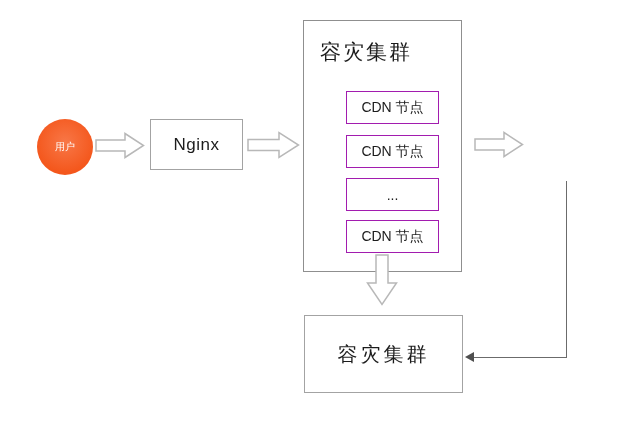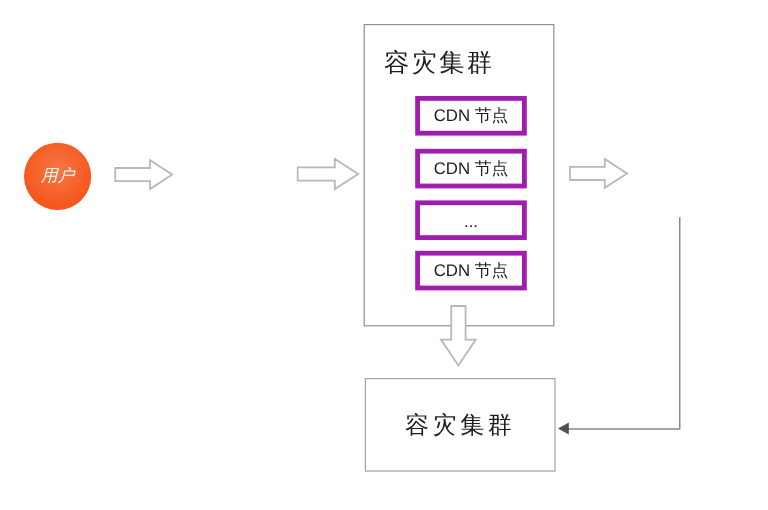--- a/index.html
+++ b/index.html
@@ -17,21 +17,21 @@
     border-radius: 50%;
     background: radial-gradient(circle at 50% 42%, #f87747, #f4571c 70%);
     color: #ffffff;
     display: flex;
     flex-direction: column;
     align-items: center;
     justify-content: center;
     text-align: center;
     line-height: 1.25;
   }
-  .circle-user { left: 20px; top: 119px; width: 56px; height: 56px; font-size: 14px; font-style: italic; }
+  .circle-user { left: 37px; top: 119px; width: 56px; height: 56px; font-size: 10px; }
   .circle-origin { left: 538px; top: 114px; width: 64px; height: 64px; font-size: 13px; }
   .node-box {
     position: absolute;
     background: #ffffff;
     border: 1px solid #a3a3a3;
     display: flex;
     align-items: center;
     justify-content: center;
     color: #1c1c1c;
   }
@@ -46,26 +46,27 @@
     left: 16px; top: 17px;
     font-size: 21px;
     letter-spacing: 2px;
     color: #1c1c1c;
   }
   .cdn-box {
     position: absolute;
     left: 42px;
     width: 93px; height: 33px;
     background: #ffffff;
-    border: 4px solid #a21caf;
+    border: 1px solid #a21caf;
     display: flex;
     align-items: center;
     justify-content: center;
     font-size: 14px;
     color: #1c1c1c;
+    margin-top: 11px;
   }
   .cdn-1 { top: 59px; }
   .cdn-2 { top: 103px; }
   .cdn-3 { top: 146px; }
   .cdn-4 { top: 188px; }
   .box-dr { left: 304px; top: 315px; width: 159px; height: 78px; font-size: 20px; letter-spacing: 3px; }
   .flow-arrow { position: absolute; }
   .arrow-1 { left: 95px; top: 132px; }
   .arrow-2 { left: 247px; top: 131px; }
   .arrow-3 { left: 474px; top: 131px; }
@@ -97,20 +98,23 @@
 <div class="canvas">
 
   <div class="node-circle circle-user">
     <span>用户</span>
   </div>
 
   <svg class="flow-arrow arrow-1" width="50" height="27" viewBox="0 0 50 27">
     <polygon points="1,8 30,8 30,1.5 48.5,13.5 30,25.5 30,19 1,19" fill="#ffffff" stroke="#b8b8b8" stroke-width="1.5" stroke-linejoin="miter"></polygon>
   </svg>
 
+  <div class="node-box box-nginx">
+    <span>Nginx</span>
+  </div>
 
   <svg class="flow-arrow arrow-2" width="53" height="28" viewBox="0 0 53 28">
     <polygon points="1,8.5 32,8.5 32,1.5 51.5,14 32,26.5 32,19.5 1,19.5" fill="#ffffff" stroke="#b8b8b8" stroke-width="1.5" stroke-linejoin="miter"></polygon>
   </svg>
 
   <div class="node-box box-cluster">
     <div class="cluster-title">容灾集群</div>
     <div class="cdn-box cdn-1">
       <span>CDN 节点</span>
     </div>

